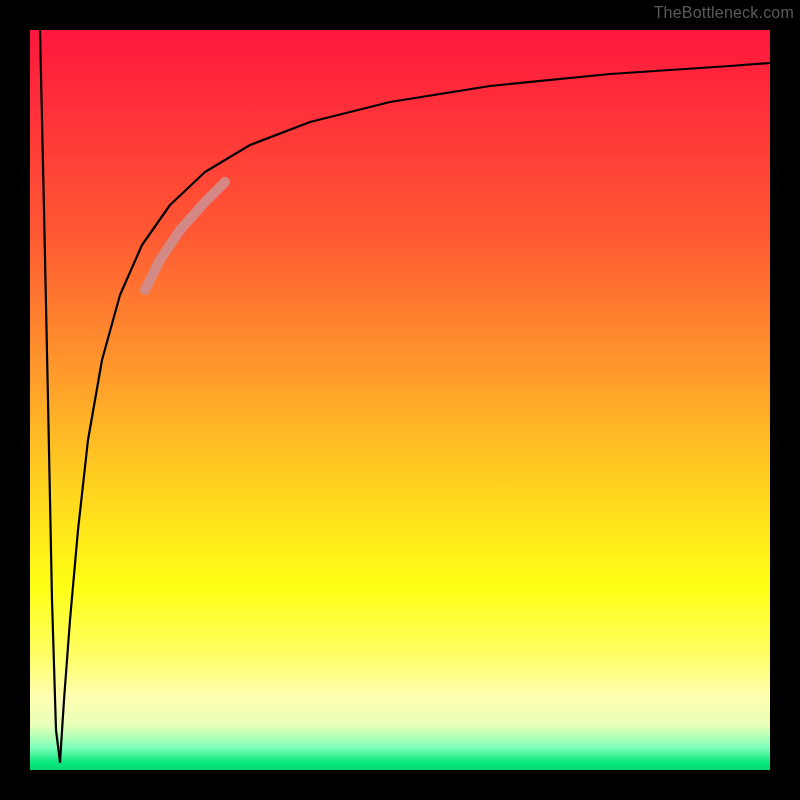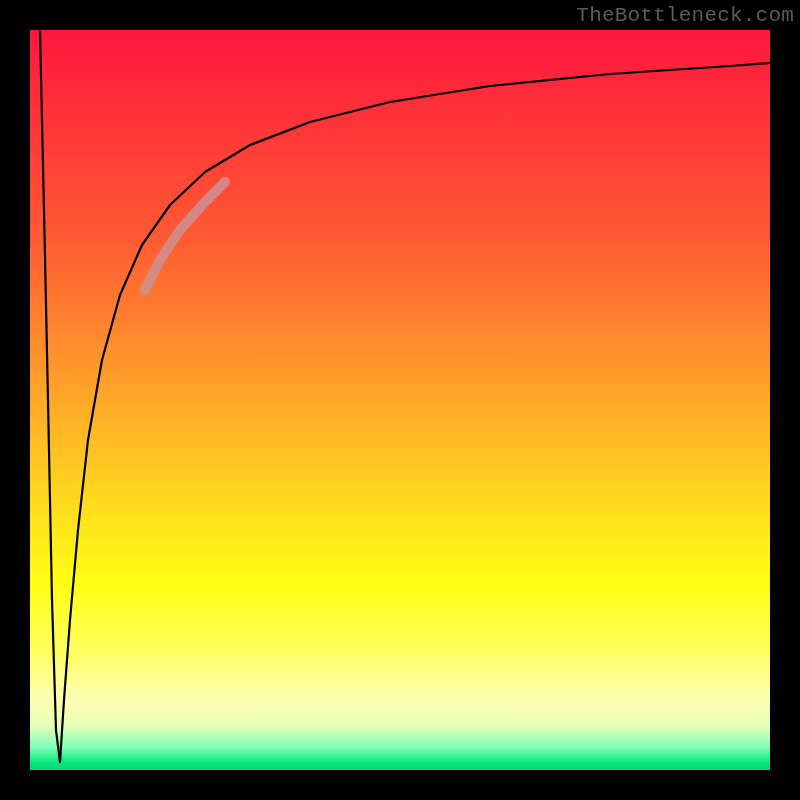--- a/index.html
+++ b/index.html
@@ -44,22 +44,22 @@
     left: 0;
     top: 0;
     width: 740px;
     height: 740px;
     display: block;
   }
   .watermark {
     position: absolute;
     top: 4px;
     right: 6px;
-    font-family: Liberation Mono, monospace;
-    font-size: 21px;
+    font-family: Liberation Sans, sans-serif;
+    font-size: 16px;
     font-weight: 400;
     color: #5a5a5a;
     letter-spacing: 0.2px;
     user-select: none;
   }
 </style>
 </head>
 <body>
 
 <div class="frame">

